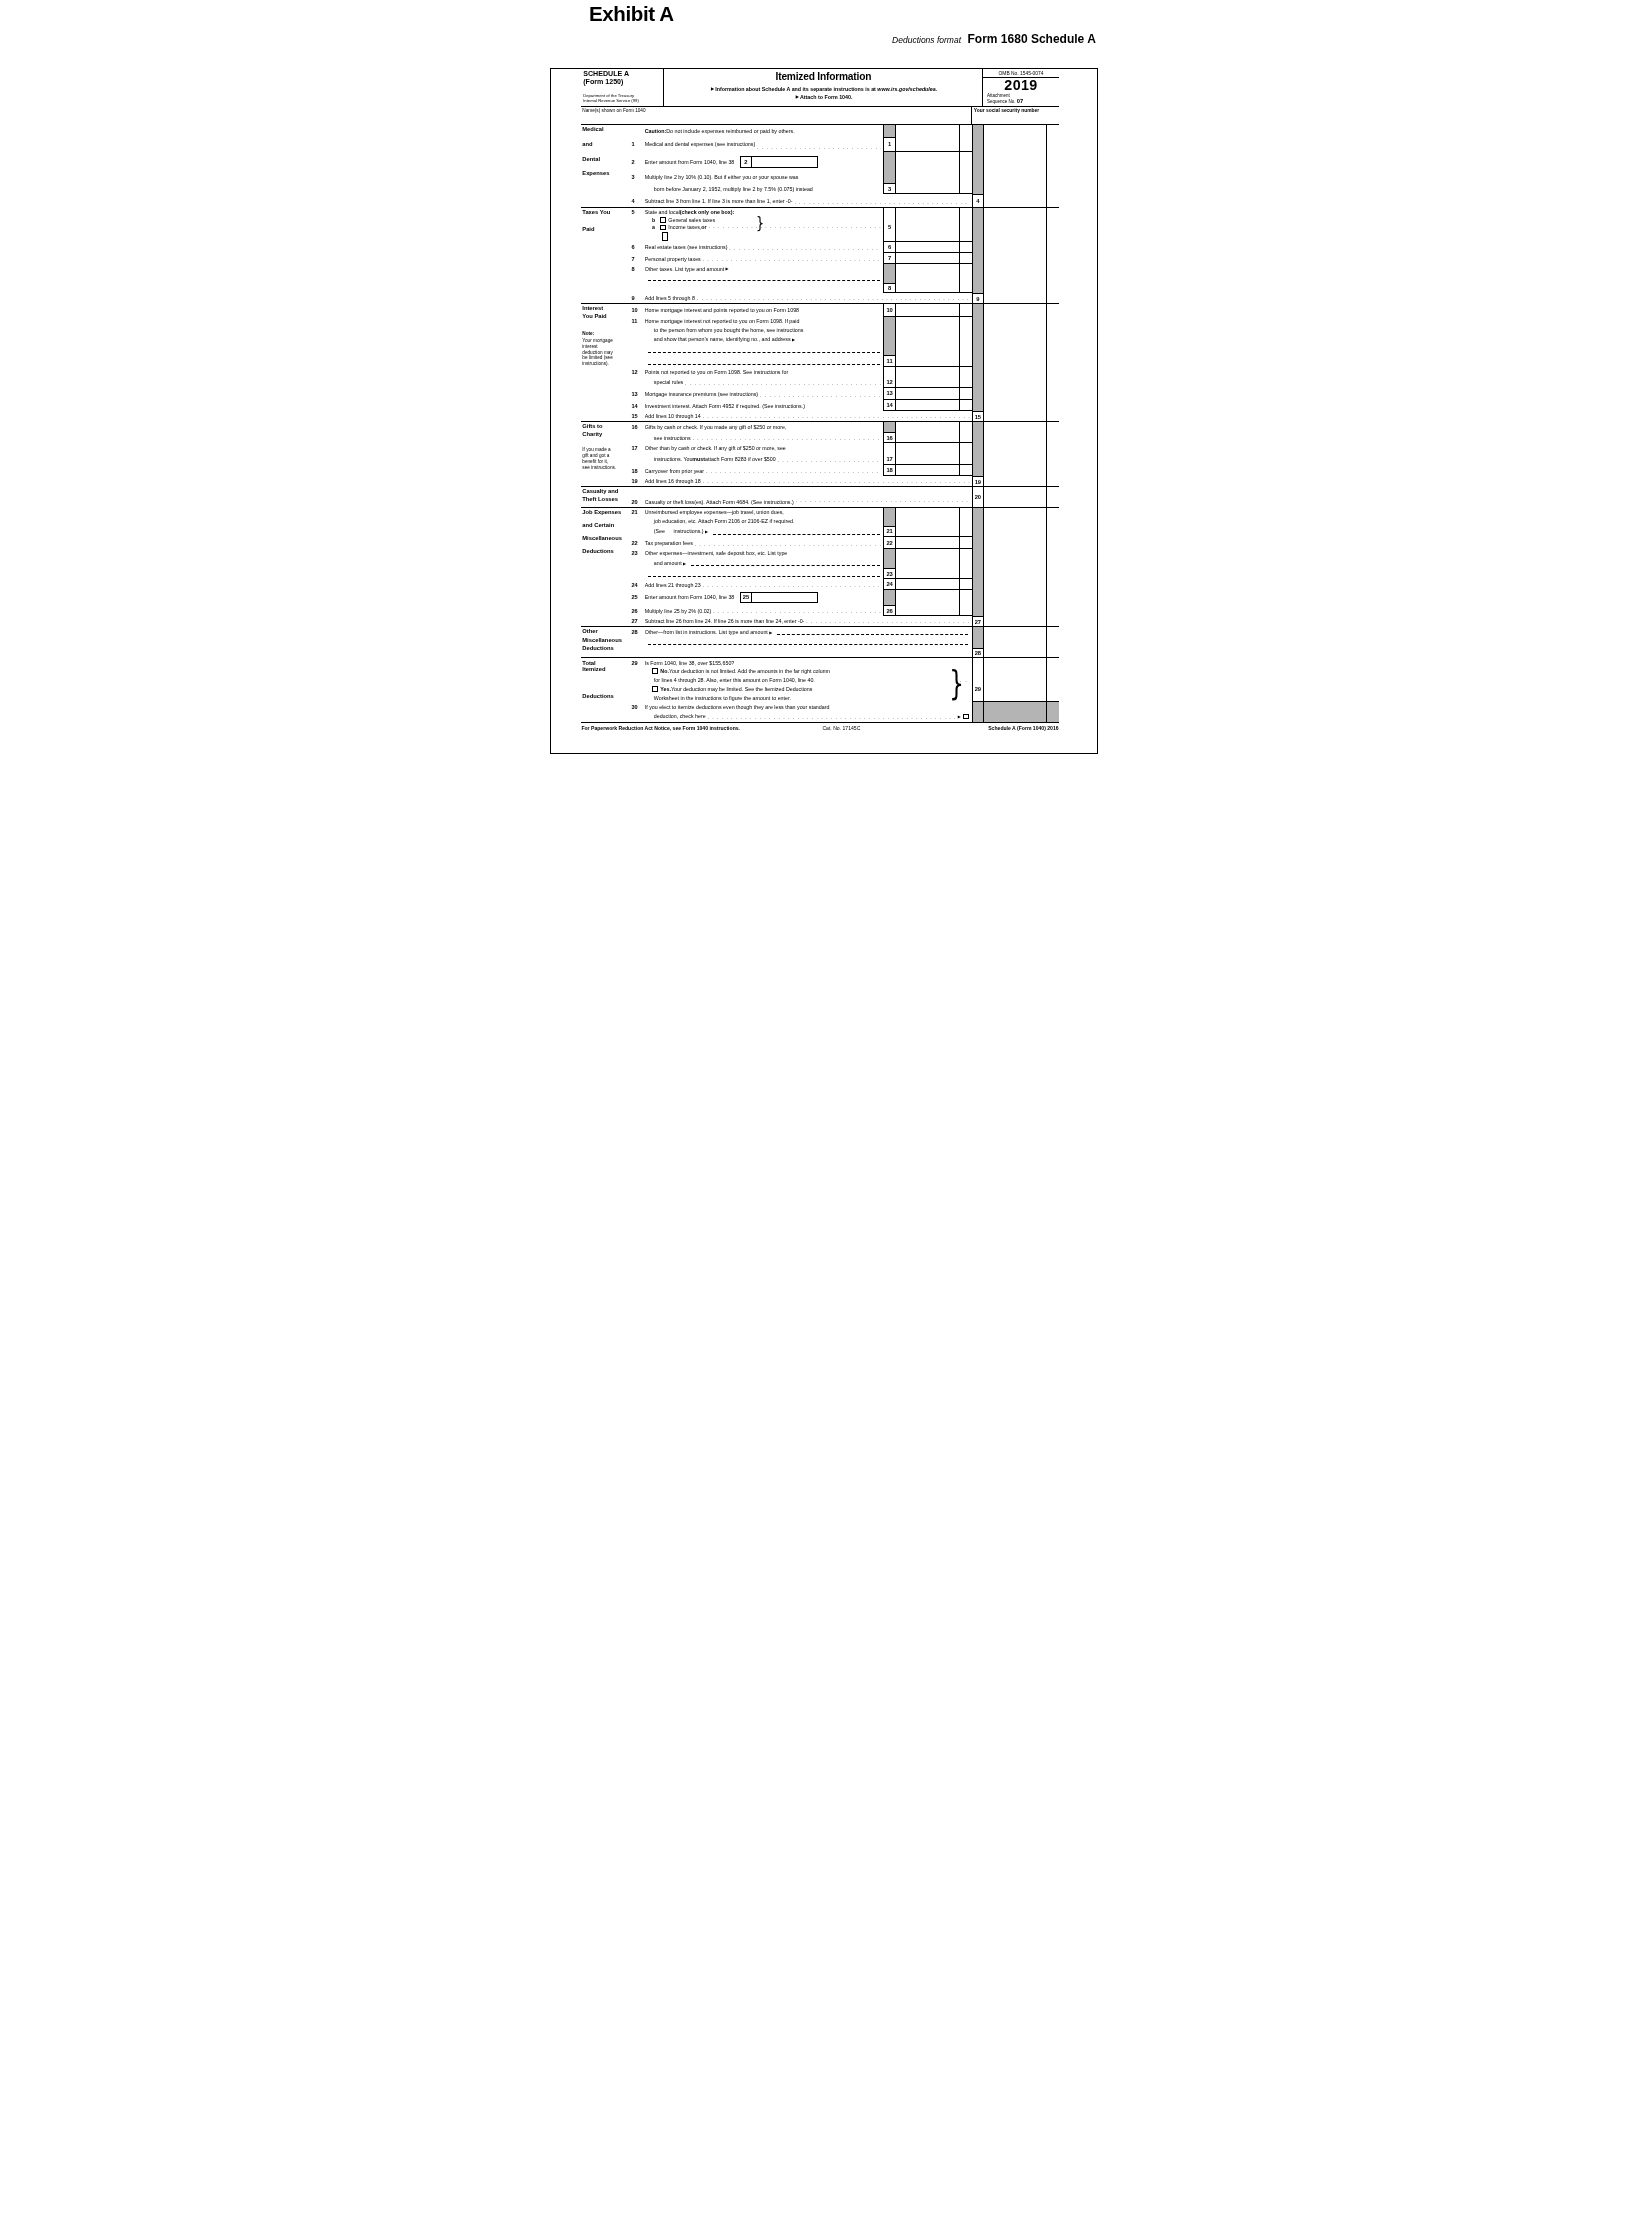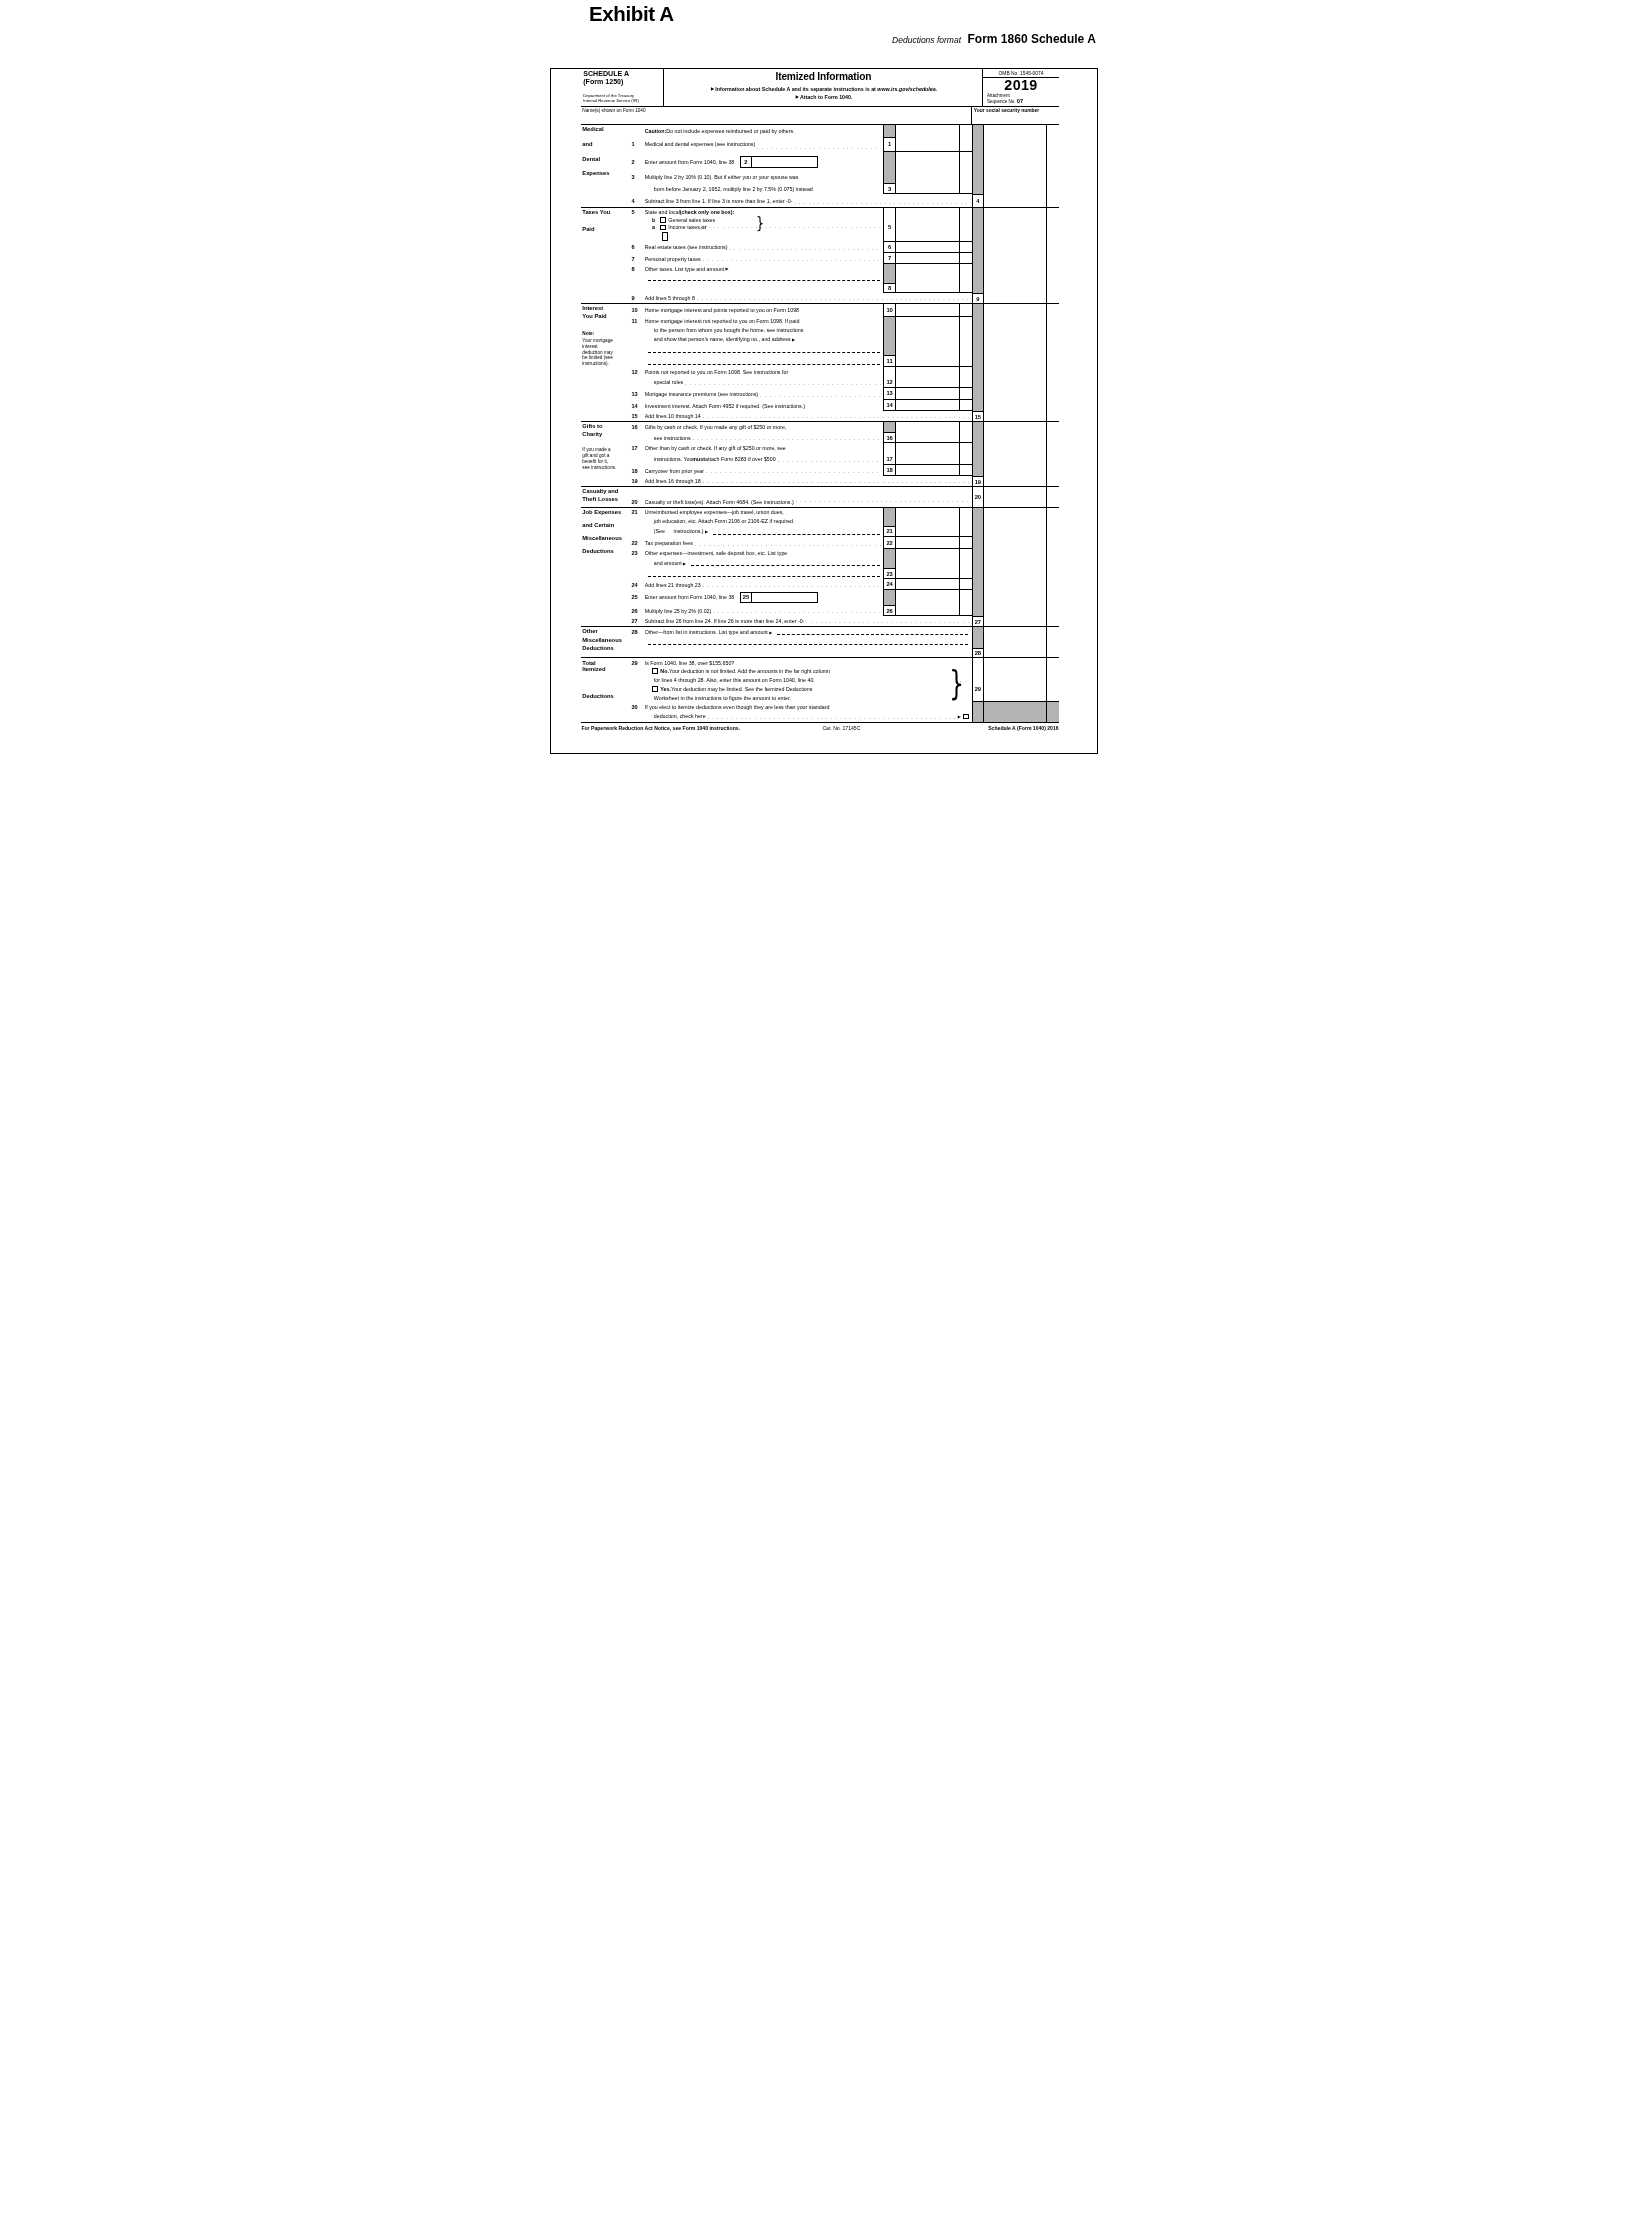--- a/index.html
+++ b/index.html
@@ -83,21 +83,21 @@
 </style>
 </head>
 <body>
 
 <div class="sheet">
 
   <div class="pagehead">
     <div class="exhibit">Exhibit A</div>
     <div class="pref">
       <span class="lab">Deductions format</span>
-      <span class="ttl">Form 1860 Schedule A</span>
+      <span class="ttl">Form 1680 Schedule A</span>
     </div>
   </div>
 
   <div class="outerbox">
     <div class="inner">
 
       <div class="fh">
         <div class="fh-left">
           <div class="sched">SCHEDULE A</div>
           <div class="sched">(Form 1250)</div>

